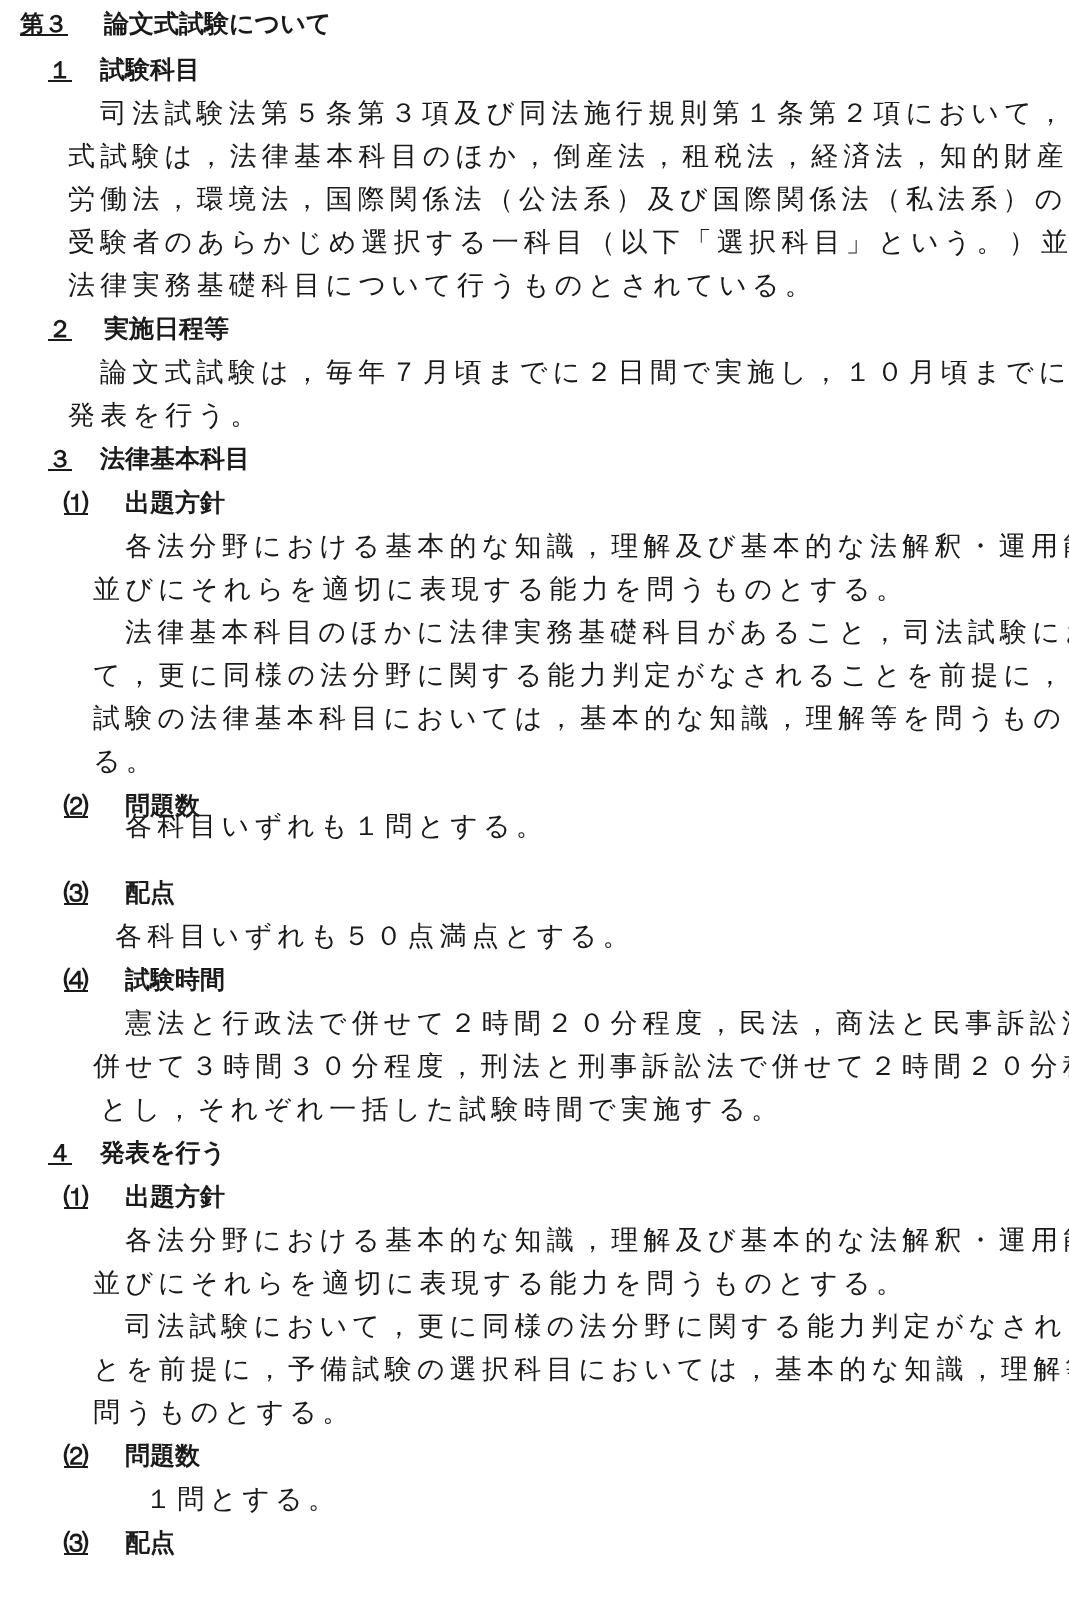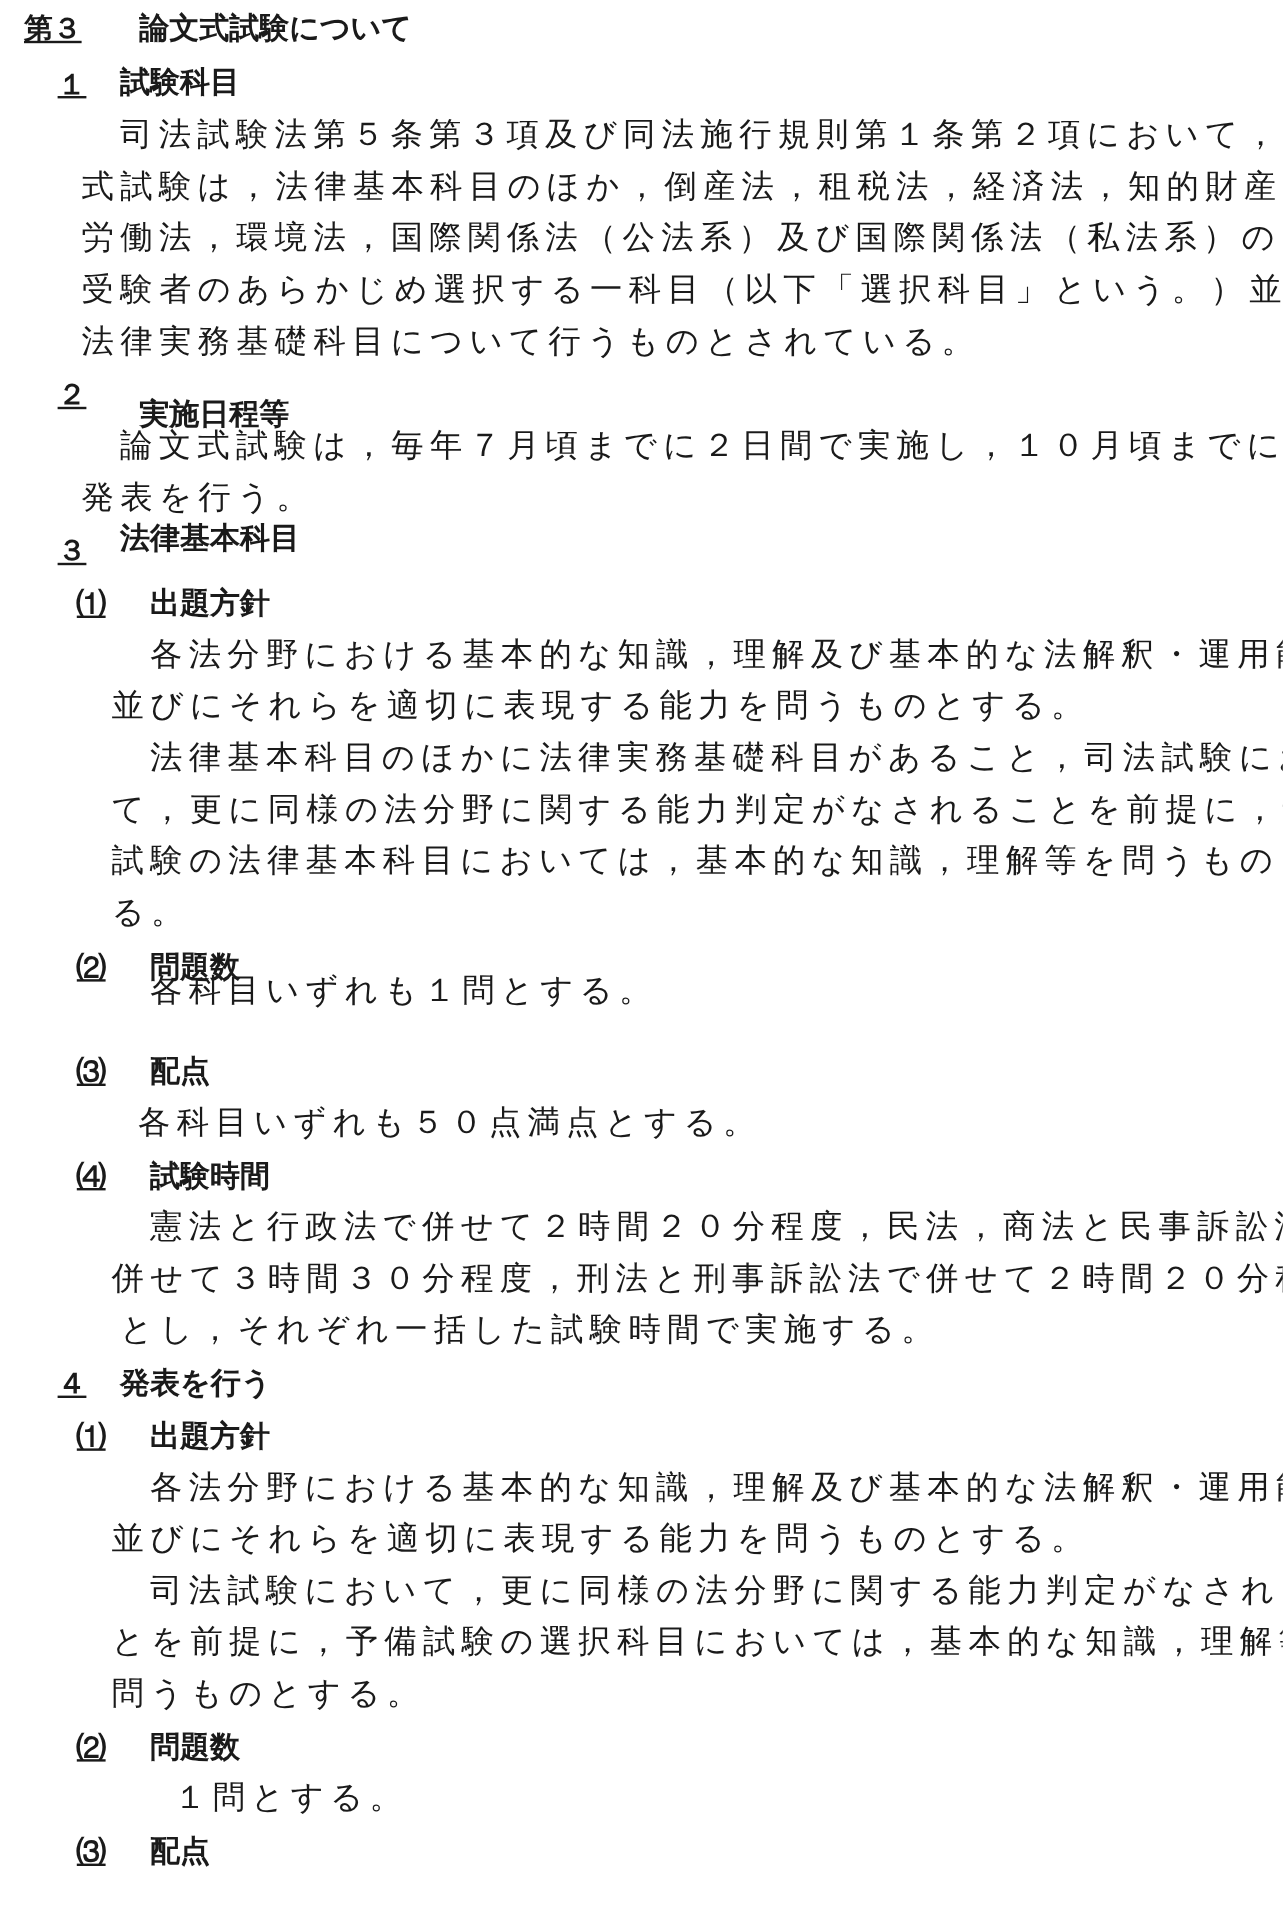--- a/index.html
+++ b/index.html
@@ -12,37 +12,37 @@
   .bold { font-family: "DejaVu Sans", "Liberation Sans", sans-serif; font-weight: bold; font-size: 25px; }
   .num  { font-family: "DejaVu Sans", "Liberation Sans", sans-serif; font-weight: bold; font-size: 24px; text-decoration: underline; }
   .body { letter-spacing: 5.2px; }
 </style>
 </head>
 <body>
 
 <div>
 
   <div class="line num" style="left:20px; top:4px;">第３</div>
-  <div class="line bold" style="left:116px; top:4px;">論文式試験について</div>
+  <div class="line bold" style="left:104px; top:4px;">論文式試験について</div>
 
   <div class="line num" style="left:48px; top:50px;">１</div>
   <div class="line bold" style="left:100px; top:50px;font-family:Liberation Serif, serif;">試験科目</div>
   <div class="line body" style="left:100px; top:93px;">司法試験法第５条第３項及び同法施行規則第１条第２項において，論文</div>
   <div class="line body" style="left:68px; top:136px;">式試験は，法律基本科目のほか，倒産法，租税法，経済法，知的財産法，</div>
   <div class="line body" style="left:68px; top:179px;">労働法，環境法，国際関係法（公法系）及び国際関係法（私法系）のうち</div>
   <div class="line body" style="left:68px; top:222px;">受験者のあらかじめ選択する一科目（以下「選択科目」という。）並びに</div>
   <div class="line body" style="left:68px; top:265px;">法律実務基礎科目について行うものとされている。</div>
 
   <div class="line num" style="left:48px; top:309px;">２</div>
-  <div class="line bold" style="left:116px; top:309px;margin-top:16px;">実施日程等</div>
+  <div class="line bold" style="left:104px; top:309px;">実施日程等</div>
   <div class="line body" style="left:100px; top:352px;">論文式試験は，毎年７月頃までに２日間で実施し，１０月頃までに合格</div>
   <div class="line body" style="left:68px; top:395px;">発表を行う。</div>
 
   <div class="line num" style="left:48px; top:439px;">３</div>
-  <div class="line bold" style="left:100px; top:429px;">法律基本科目</div>
+  <div class="line bold" style="left:100px; top:439px;">法律基本科目</div>
 
   <div class="line num" style="left:64px; top:483px;">⑴</div>
   <div class="line bold" style="left:125px; top:483px;">出題方針</div>
   <div class="line body" style="left:125px; top:526px;">各法分野における基本的な知識，理解及び基本的な法解釈・運用能力</div>
   <div class="line body" style="left:93px; top:569px;">並びにそれらを適切に表現する能力を問うものとする。</div>
   <div class="line body" style="left:125px; top:612px;">法律基本科目のほかに法律実務基礎科目があること，司法試験におい</div>
   <div class="line body" style="left:93px; top:655px;">て，更に同様の法分野に関する能力判定がなされることを前提に，予備</div>
   <div class="line body" style="left:93px; top:698px;">試験の法律基本科目においては，基本的な知識，理解等を問うものとす</div>
   <div class="line body" style="left:93px; top:741px;">る。</div>
 

